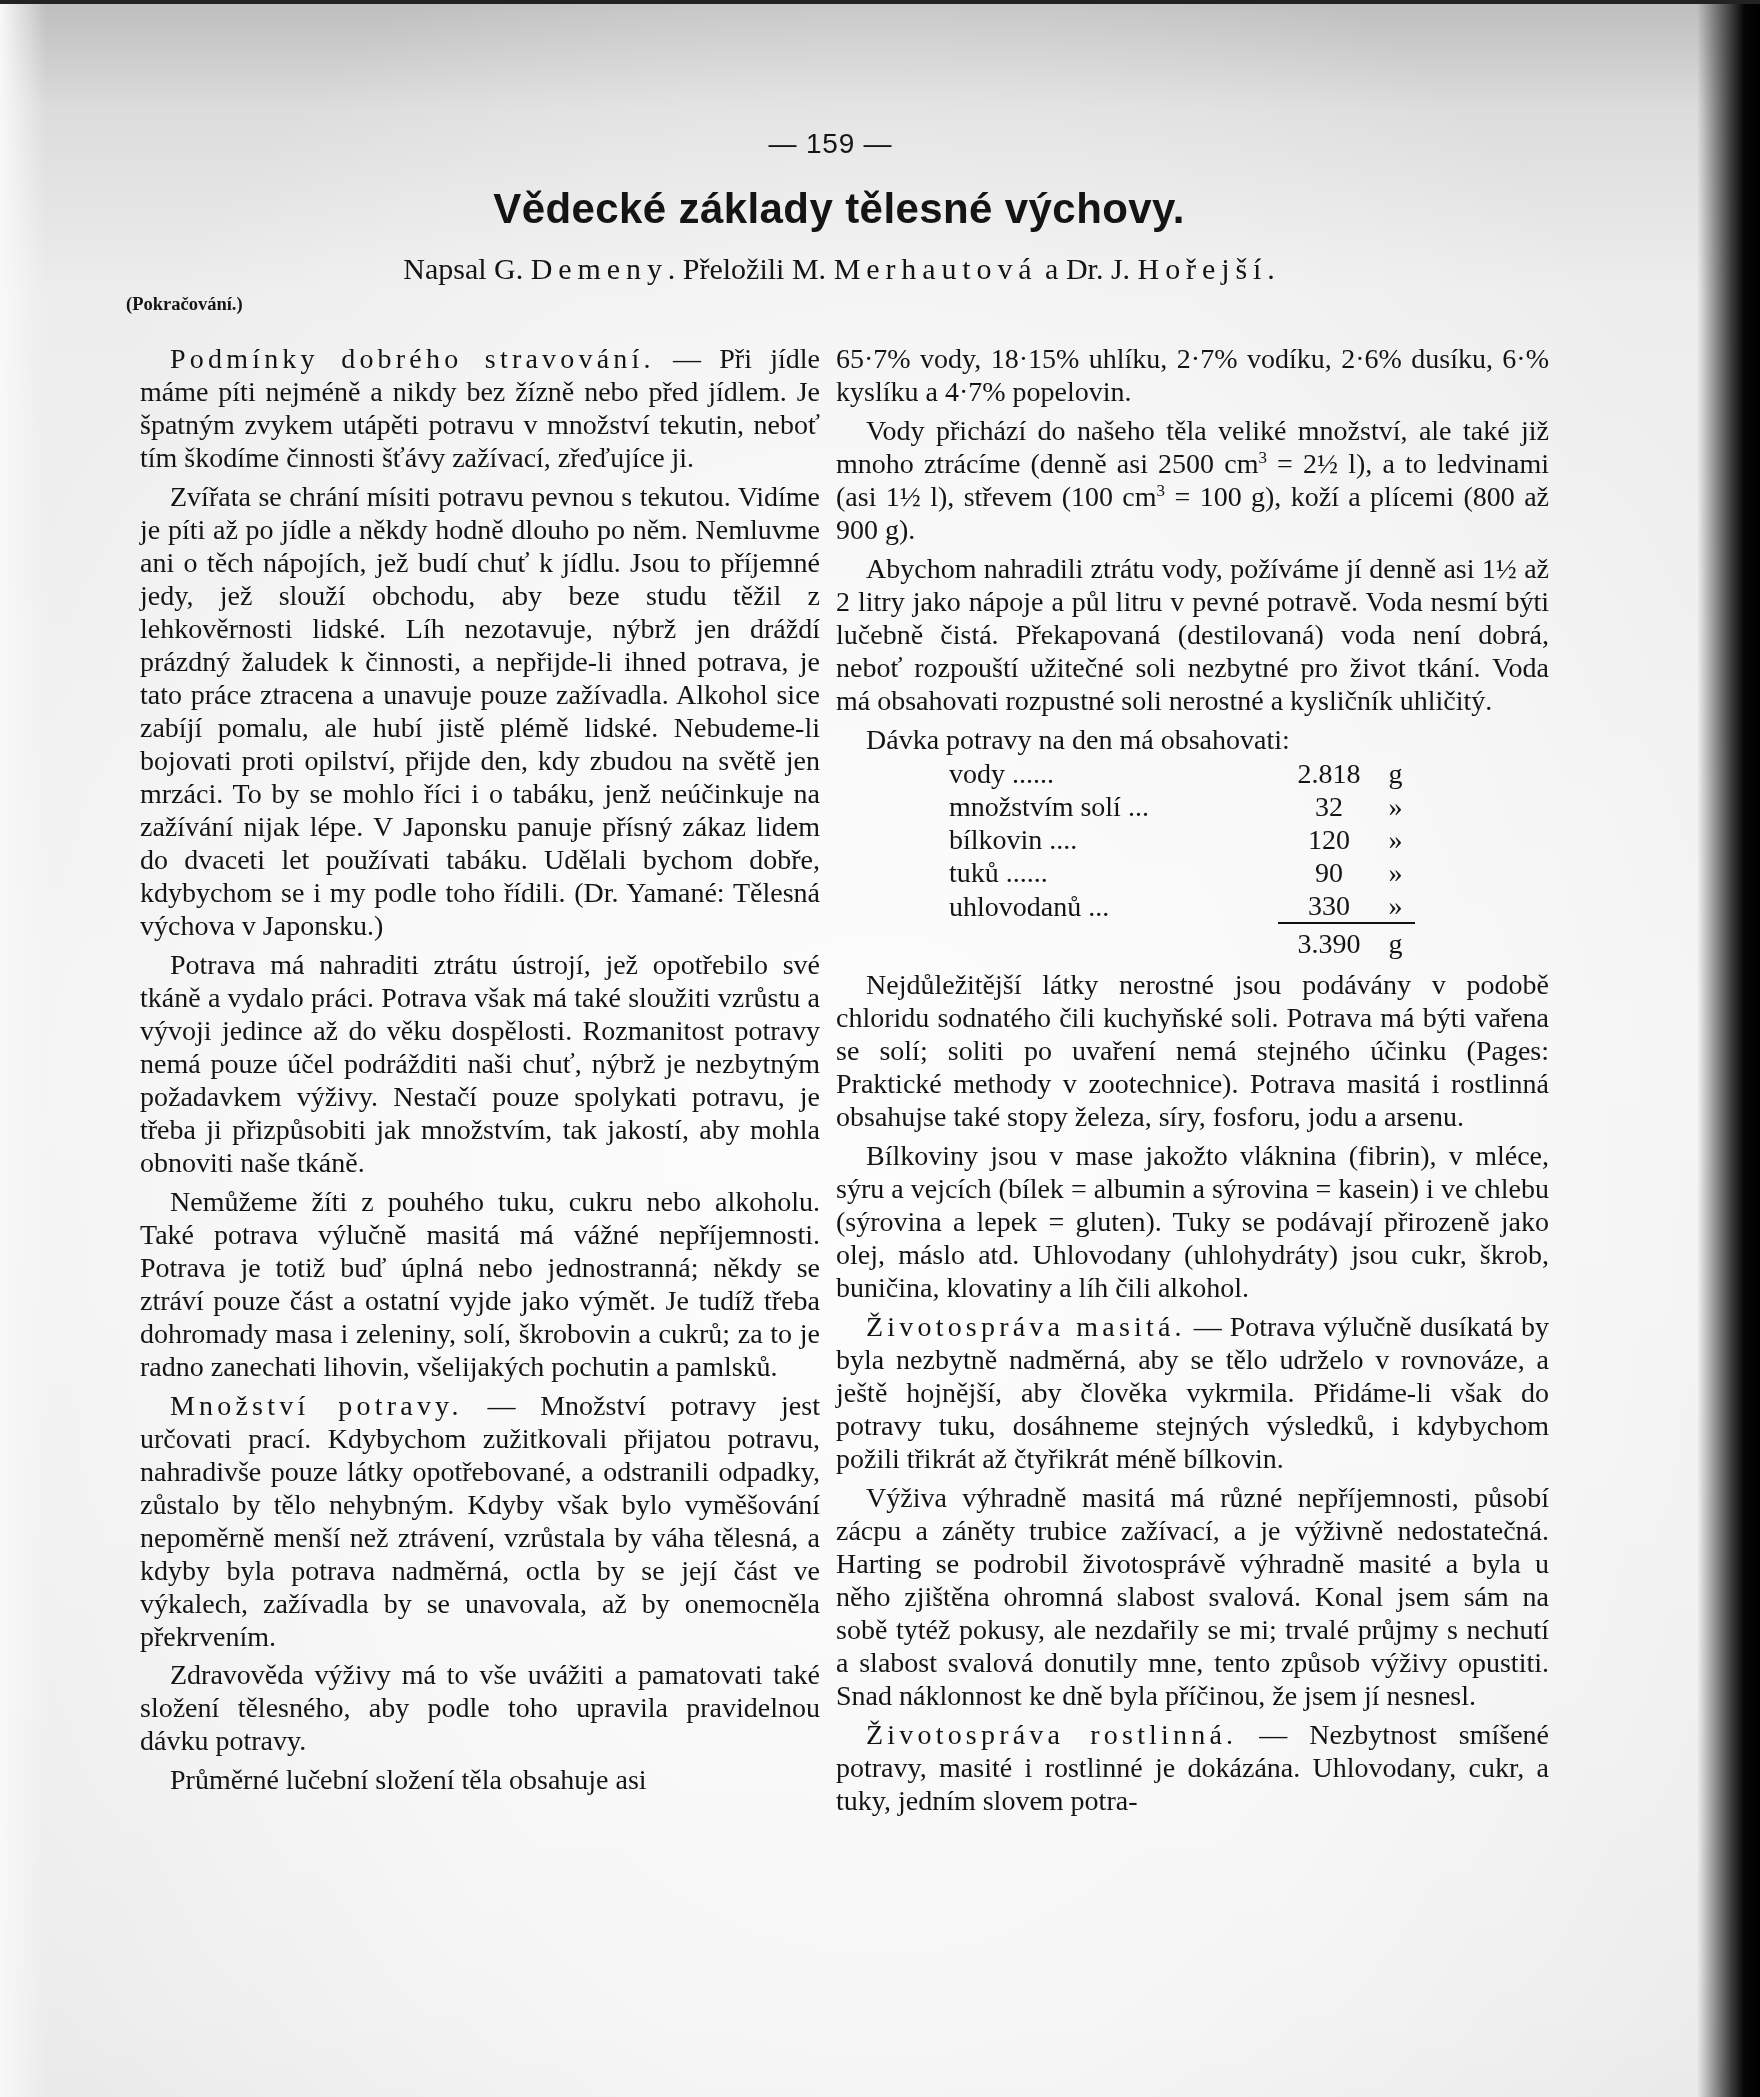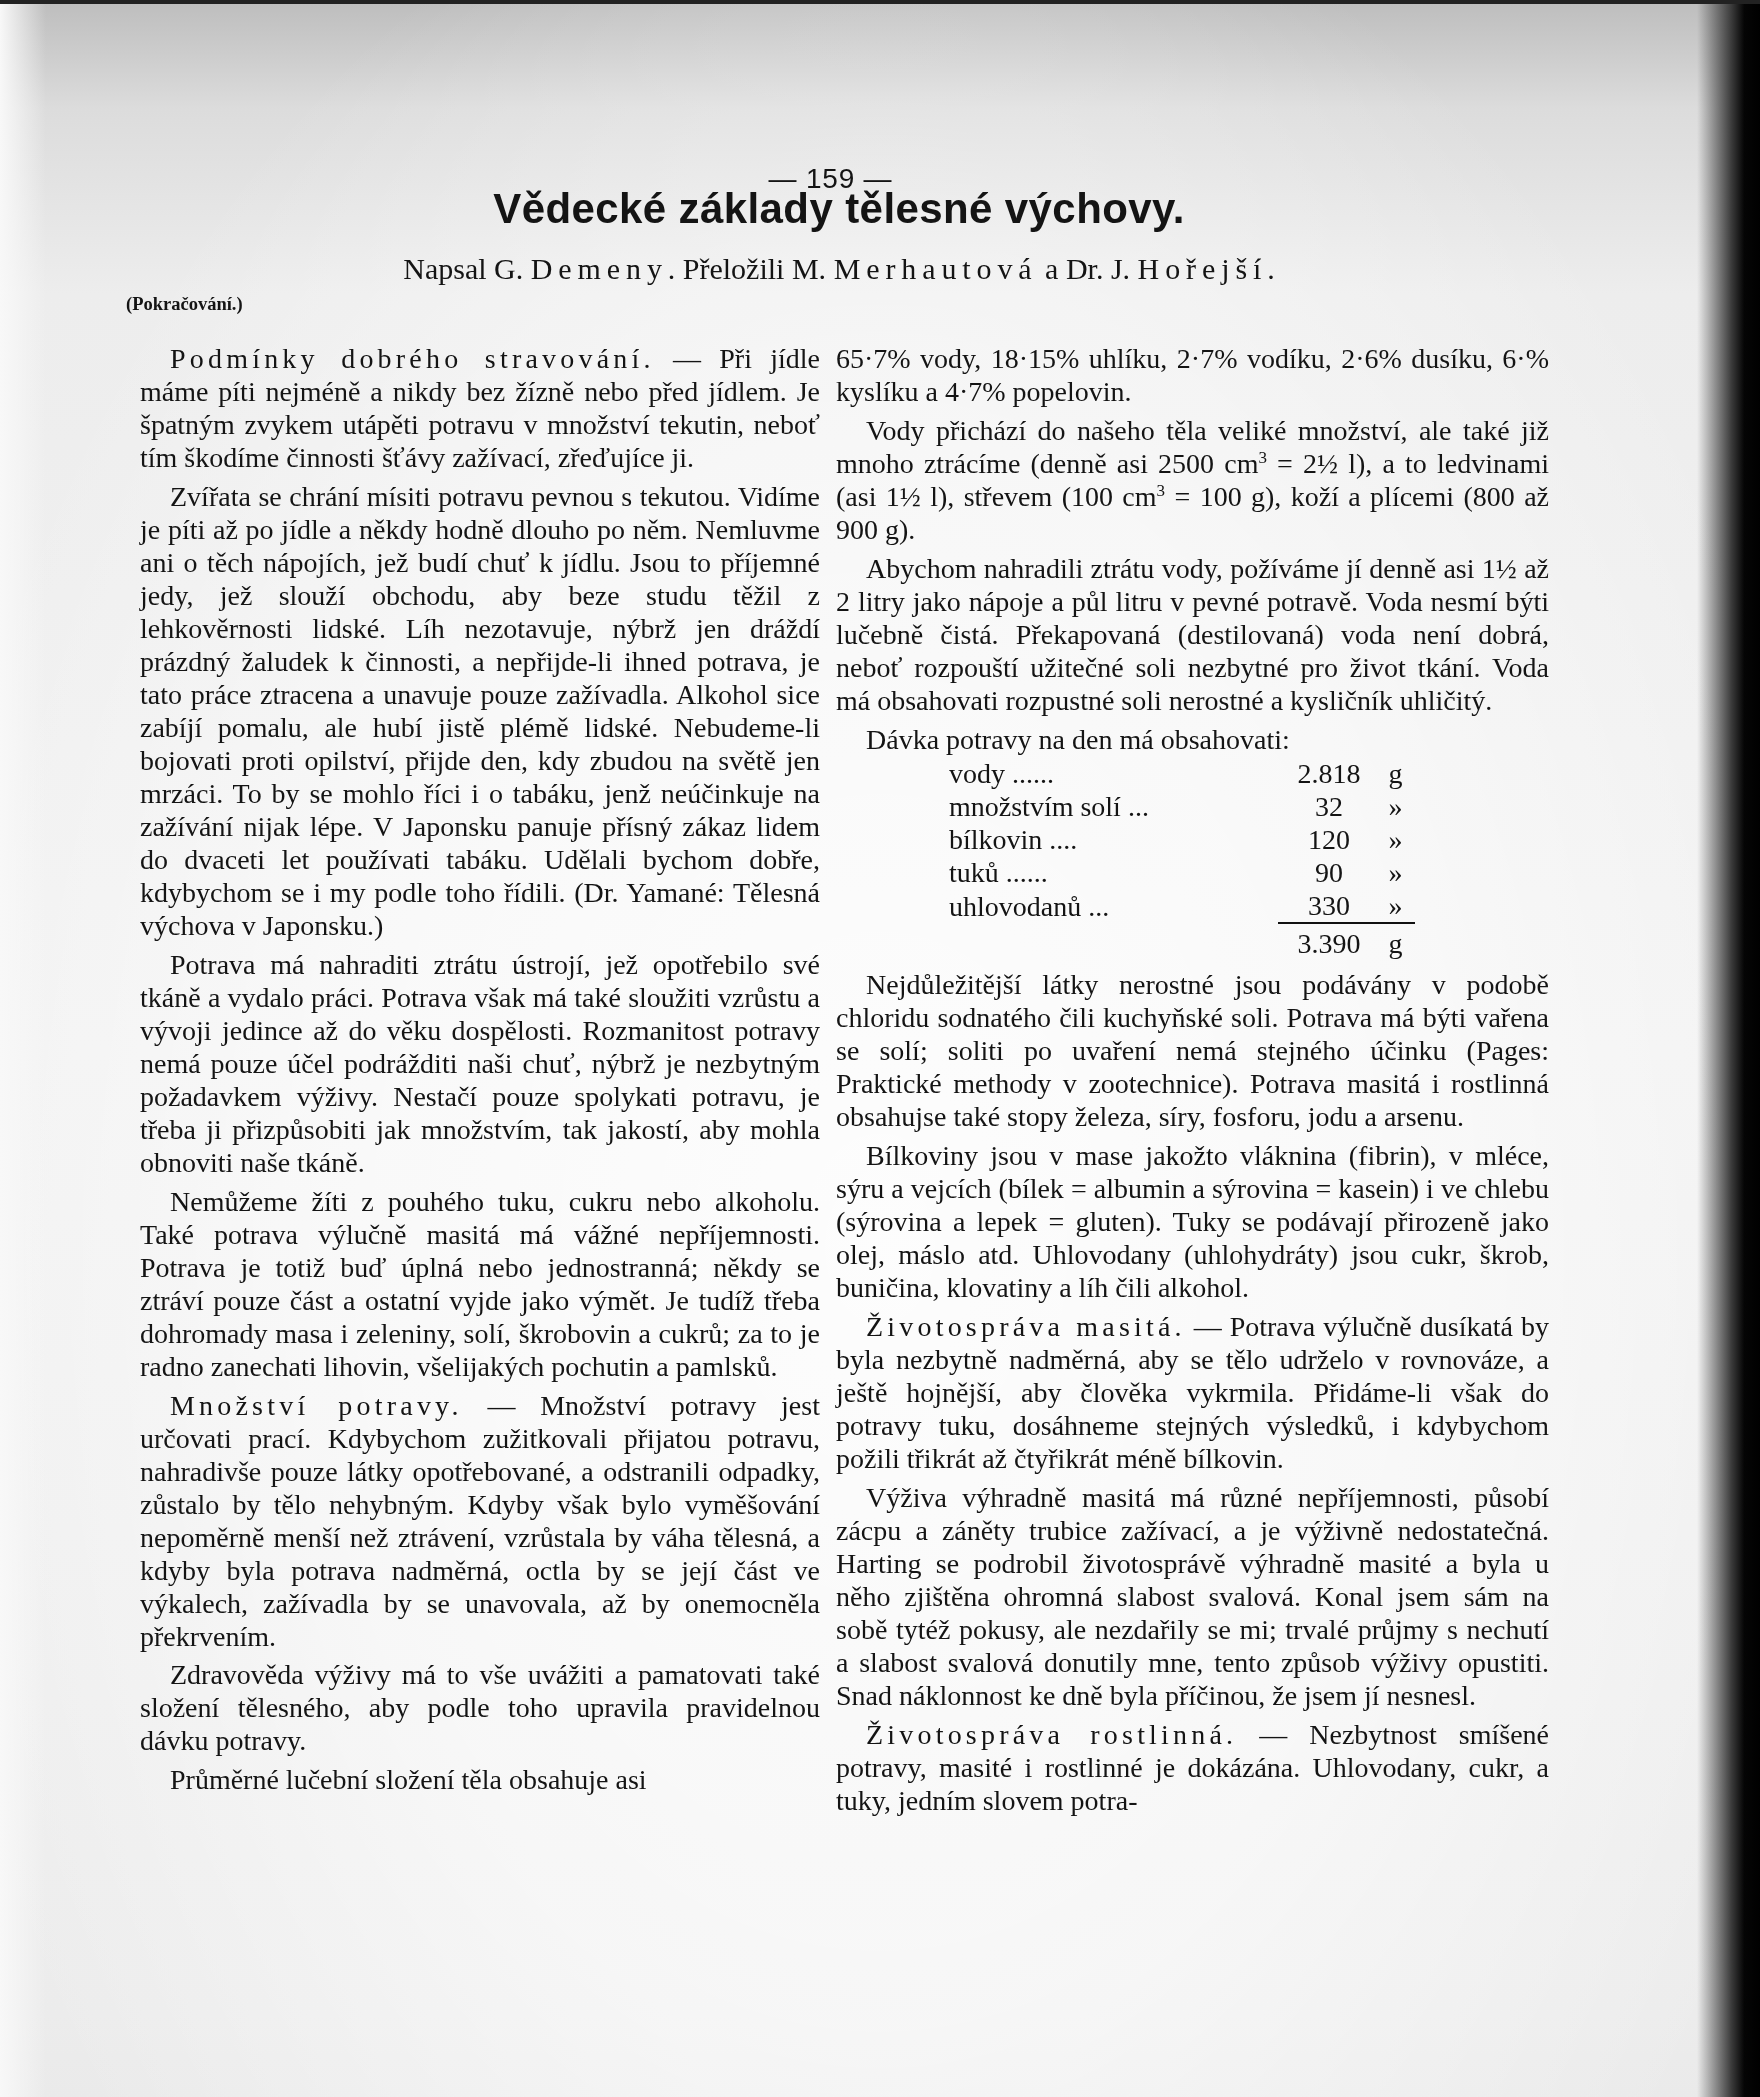--- a/index.html
+++ b/index.html
@@ -27,21 +27,20 @@
       background: linear-gradient(90deg, rgba(60,60,60,0) 0%, #3a3a3a 55%, #050505 75%, #000 100%);
     }
     .edge-top {
       position: absolute; left: 0; top: 0; width: 1760px; height: 4.2px; background: #222;
     }
 
     .page-number {
       position: absolute; left: 713px; top: 128px; width: 235px;
       text-align: center; font-size: 28px; letter-spacing: 0.8px;
       font-family: "Liberation Sans Narrow", "Liberation Sans", sans-serif;
-      margin-top: 35px;
     }
     .title {
       position: absolute; left: 126px; top: 185px; width: 1426px;
       text-align: center; font-family: "Liberation Sans", sans-serif;
       font-weight: bold; font-size: 42px; letter-spacing: 0.4px;
     }
     .byline {
       position: absolute; left: 126px; top: 252px; width: 1426px;
       text-align: center; font-size: 30px;
     }

